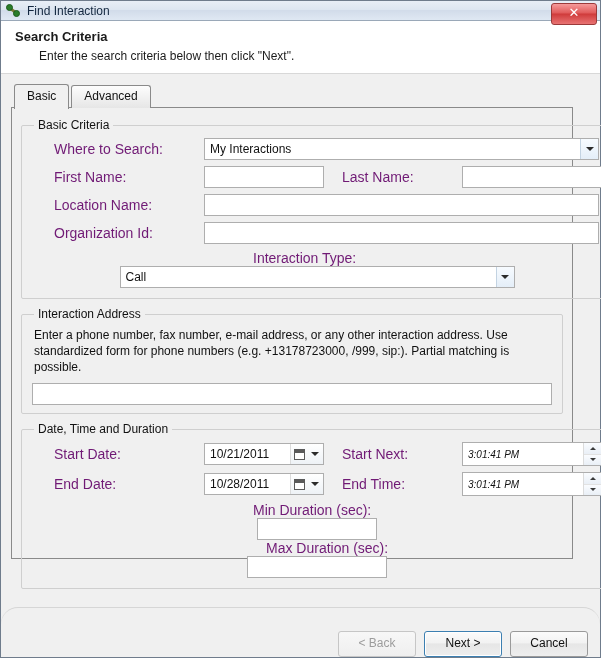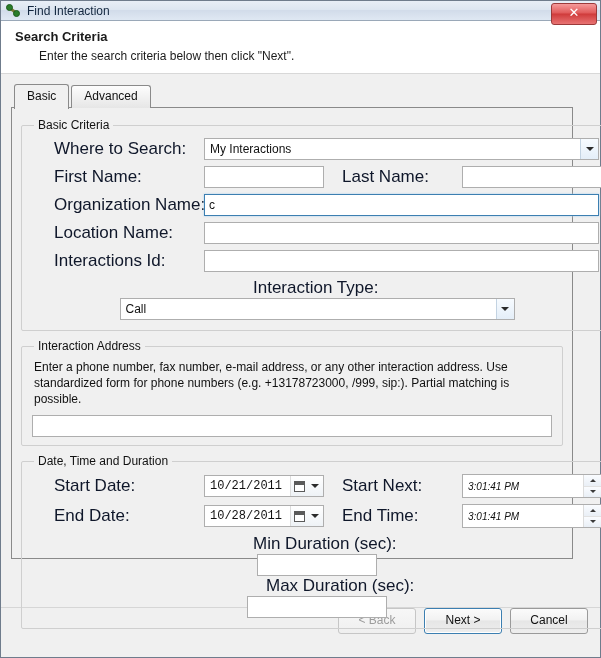--- a/index.html
+++ b/index.html
@@ -164,22 +164,22 @@
   }
 
   
   .row {
     display: flex;
     align-items: center;
     margin-bottom: 6px;
   }
   .row:last-child { margin-bottom: 2px; flex-direction: column; }
   .lbl {
-    font-size: 17px;
-    color: #0f172a;
+    font-size: 14px;
+    color: #701a75;
     white-space: nowrap;
   }
   .lbl.indent { padding-left: 22px; }
   .lbl.w150 { width: 150px; }
 
   input.txt {
     font-family: "Liberation Sans", sans-serif;
     font-size: 12px;
     height: 22px;
     box-sizing: border-box;
@@ -244,21 +244,20 @@
     background: #ffffff;
     display: flex;
     align-items: center;
     cursor: pointer;
   }
   .datefield .val {
     font-size: 12px;
     padding-left: 5px;
     flex: 1;
     color: #111;
-    font-family: Liberation Mono, monospace;
   }
   .datefield .cal-btn {
     width: 16px;
     height: 20px;
     border-left: 1px solid #dcdcdc;
     background: linear-gradient(to bottom, #ffffff, #eef2f6);
     display: flex;
     align-items: center;
     justify-content: center;
   }
@@ -344,24 +343,25 @@
     height: 24px;
   }
 
   
   .footer {
     height: 50px;
     box-sizing: border-box;
     background: #f0f0f0;
     border-top: 1px solid #d6d6d6;
     display: flex;
-    align-items: flex-start;
+    align-items: flex-end;
     justify-content: flex-end;
     padding-right: 12px;
     gap: 8px;
+    border-radius: 17px;
   }
   .btn {
     width: 76px;
     height: 24px;
     font-size: 12px;
     font-family: "Liberation Sans", sans-serif;
     border: 1px solid #9a9a9a;
     border-radius: 3px;
     background: linear-gradient(to bottom, #fbfbfb 0%, #f2f2f2 45%, #e6e6e6 50%, #eeeeee 100%);
     color: #111;
@@ -422,32 +422,28 @@
           </div>
         </div>
 
         <div class="row">
           <span class="lbl indent w150">First Name:</span>
           <input class="txt field-120" type="text" value="" style="">
           <span class="lbl" style="margin-left:18px; width:120px;">Last Name:</span>
           <input class="txt field-140" type="text" value="" style="">
         </div>
 
-        <div class="row">
-          <span class="lbl indent w150">Organization Name:</span>
-          <input class="txt field-395 focused" type="text" value="c" style="">
-        </div>
 
         <div class="row">
           <span class="lbl indent w150">Location Name:</span>
           <input class="txt field-395" type="text" value="" style="">
         </div>
 
         <div class="row">
-          <span class="lbl indent w150">Interactions Id:</span>
+          <span class="lbl indent w150">Organization Id:</span>
           <input class="txt field-395" type="text" value="" style="">
         </div>
 
         <div class="row">
           <span class="lbl indent w150">Interaction Type:</span>
           <div class="combo field-395">
             <span class="val">Call</span>
             <span class="arrow-btn">
                 <span class="caret-down"></span>
               </span>

